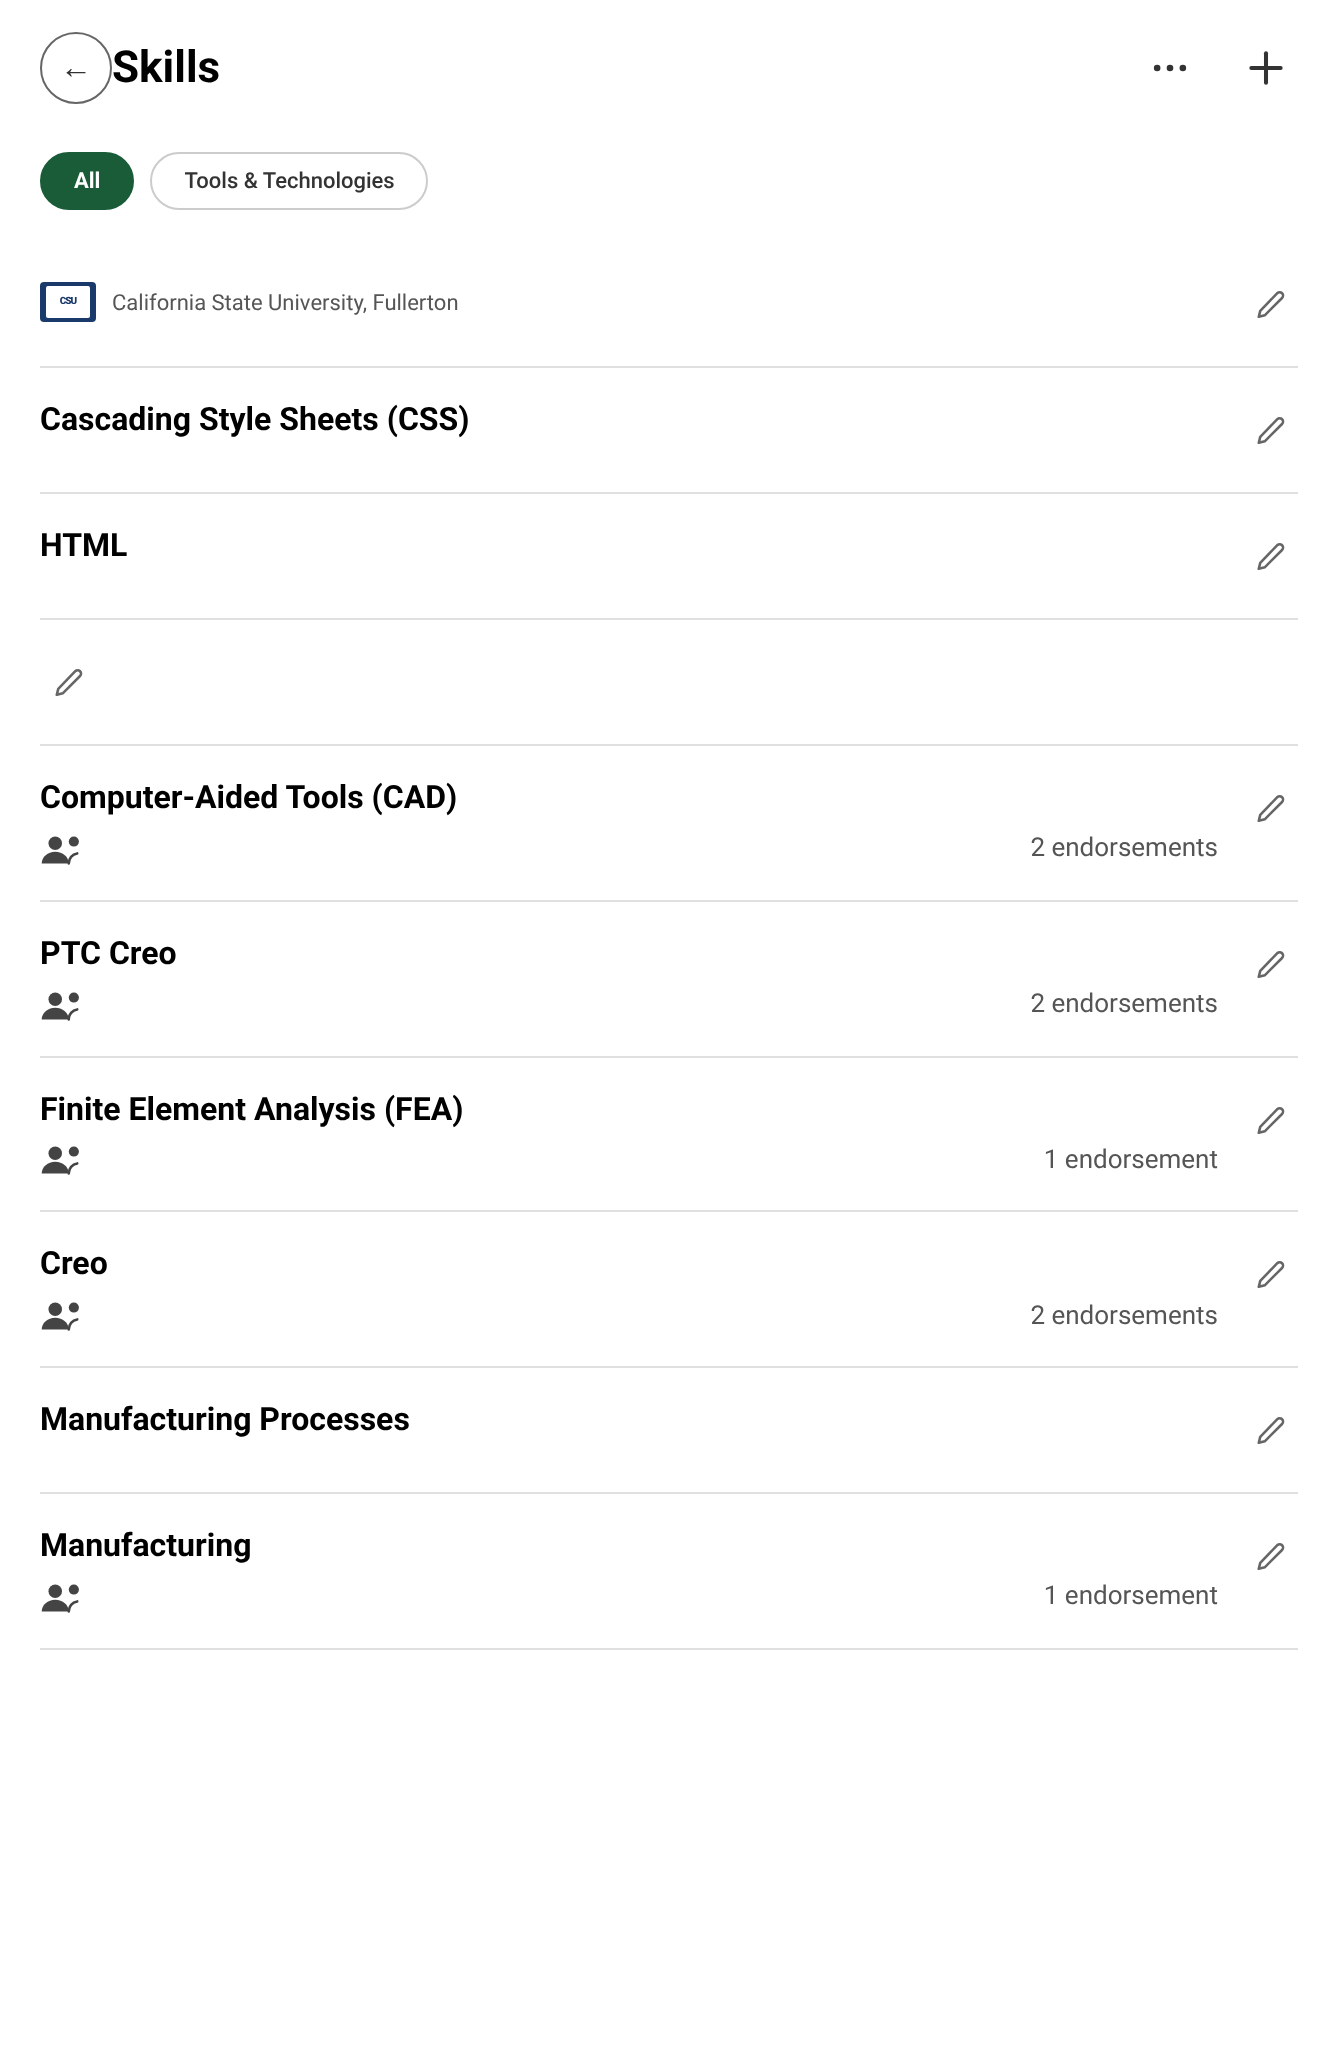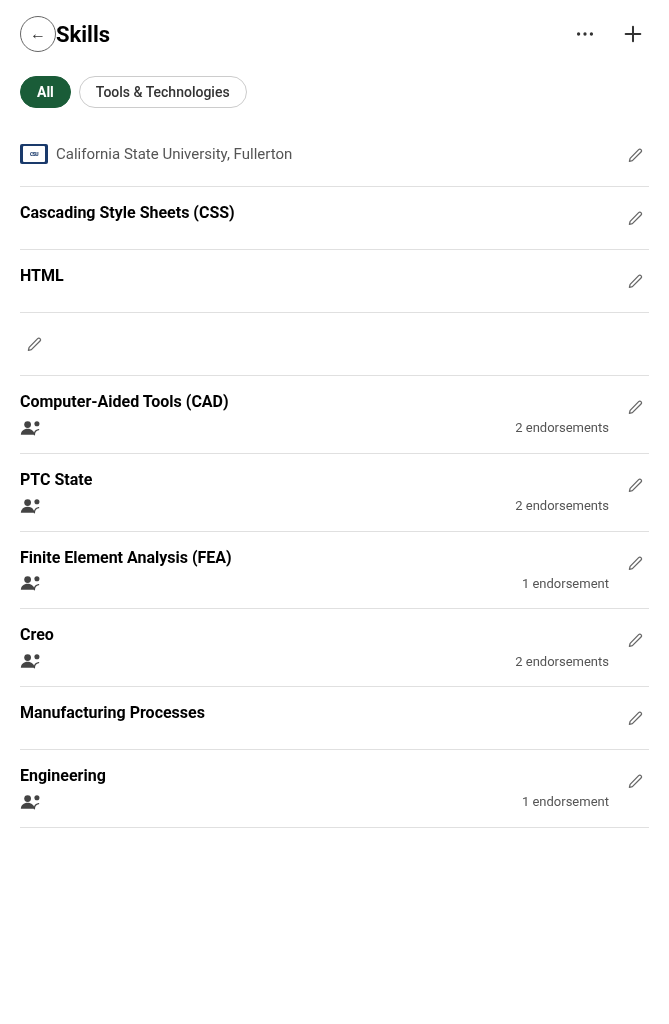--- a/index.html
+++ b/index.html
@@ -71,21 +71,21 @@
       align-items: center;
       padding: 8px 20px 16px 20px;
       gap: 8px;
       flex-wrap: wrap;
     }
 
     .tab-pill {
       padding: 7px 16px;
       border-radius: 50px;
       border: 1.5px solid #ccc;
-      font-size: 14px;
+      font-size: 11px;
       font-weight: 500;
       cursor: pointer;
       background: #fff;
       color: #333;
     }
 
     .tab-pill.active {
       background: #1a5c38;
       color: #fff;
       border-color: #1a5c38;
@@ -143,21 +143,21 @@
       display: flex;
       align-items: center;
       justify-content: center;
       font-size: 5px;
       color: #1a3a6b;
       font-weight: 900;
       letter-spacing: -0.5px;
     }
 
     .source-text {
-      font-size: 15px;
+      font-size: 11px;
       color: #555;
     }
 
     .endorsements {
       display: flex;
       align-items: center;
       gap: 6px;
       margin-top: 6px;
       justify-content: space-between;
     }
@@ -277,21 +277,21 @@
     </div>
     <div class="edit-btn">
       <svg width="18" height="18" viewBox="0 0 24 24" fill="none">
         <path d="M16.862 3.487a2.25 2.25 0 0 1 3.182 3.182L8.5 18.213l-4 1 1-4L16.862 3.487z" stroke="#666" stroke-width="1.7" stroke-linecap="round" stroke-linejoin="round"></path>
       </svg>
     </div>
   </div>
 
   <div class="skill-item">
     <div class="skill-content">
-      <div class="skill-name">PTC State</div>
+      <div class="skill-name">PTC Creo</div>
       <div class="endorsements">
         <svg width="22" height="18" viewBox="0 0 26 20">
           <circle cx="9" cy="6" r="4" fill="#444"></circle>
           <path d="M1 18c0-4 3.6-7 8-7s8 3 8 7" fill="#444"></path>
           <circle cx="20" cy="5" r="3" fill="#444"></circle>
           <path d="M17 18c0-3 2-5.5 5-6" stroke="#444" stroke-width="1.5" fill="none" stroke-linecap="round"></path>
         </svg>
         <span class="endorse-text">2 endorsements</span>
       </div>
     </div>
@@ -348,21 +348,21 @@
     </div>
     <div class="edit-btn">
       <svg width="18" height="18" viewBox="0 0 24 24" fill="none">
         <path d="M16.862 3.487a2.25 2.25 0 0 1 3.182 3.182L8.5 18.213l-4 1 1-4L16.862 3.487z" stroke="#666" stroke-width="1.7" stroke-linecap="round" stroke-linejoin="round"></path>
       </svg>
     </div>
   </div>
 
   <div class="skill-item">
     <div class="skill-content">
-      <div class="skill-name">Engineering</div>
+      <div class="skill-name">Manufacturing</div>
       <div class="endorsements">
         <svg width="22" height="18" viewBox="0 0 26 20">
           <circle cx="9" cy="6" r="4" fill="#444"></circle>
           <path d="M1 18c0-4 3.6-7 8-7s8 3 8 7" fill="#444"></path>
           <circle cx="20" cy="5" r="3" fill="#444"></circle>
           <path d="M17 18c0-3 2-5.5 5-6" stroke="#444" stroke-width="1.5" fill="none" stroke-linecap="round"></path>
         </svg>
         <span class="endorse-text">1 endorsement</span>
       </div>
     </div>

